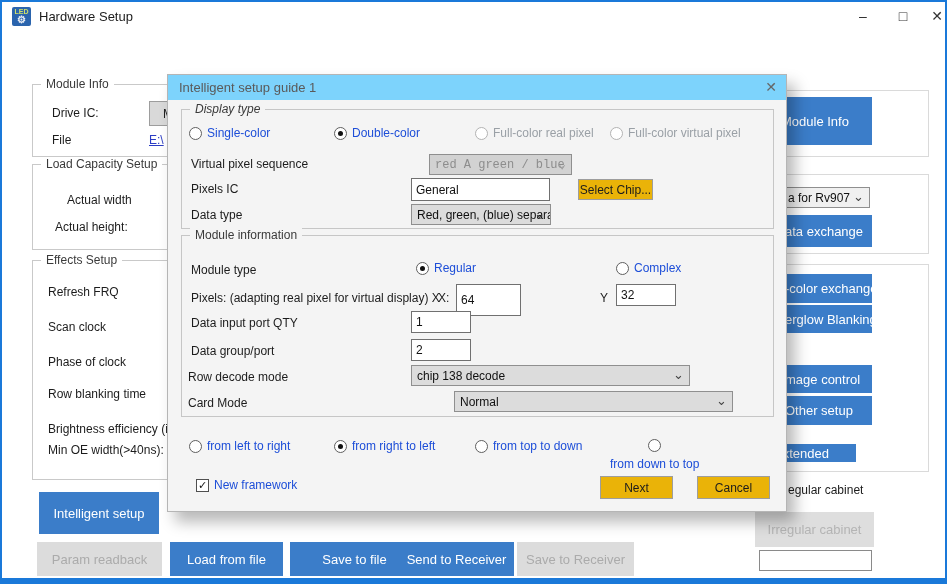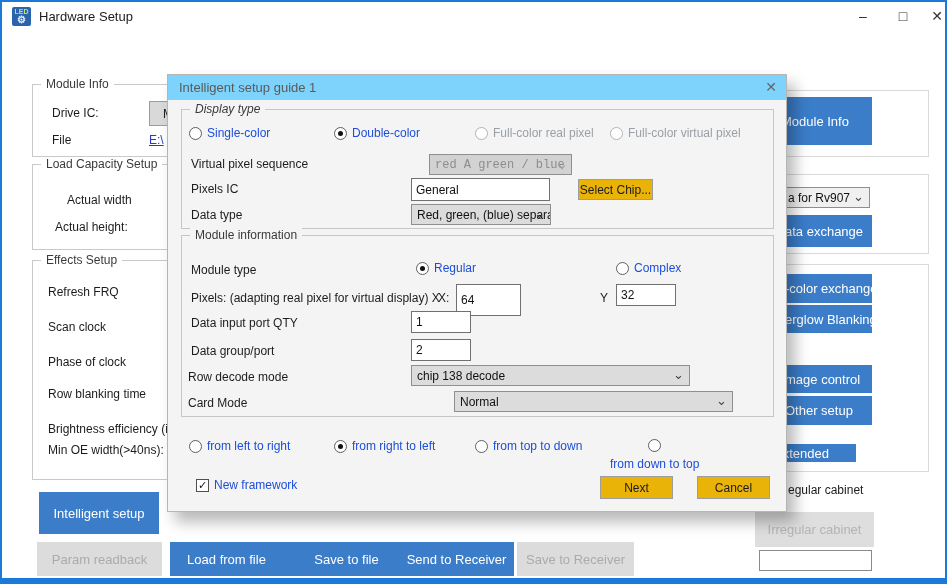--- a/index.html
+++ b/index.html
@@ -93,21 +93,21 @@
   <div class="lbl" style="left:46px; top:283px;">Refresh FRQ</div>
   <div class="lbl" style="left:46px; top:318px;">Scan clock</div>
   <div class="lbl" style="left:46px; top:353px;">Phase of clock</div>
   <div class="lbl" style="left:46px; top:385px;">Row blanking time</div>
   <div class="lbl" style="left:46px; top:420px;">Brightness efficiency (ind</div>
   <div class="lbl" style="left:46px; top:441px;">Min OE width(&gt;40ns):  3</div>
 
   <button class="btn-blue" style="left:37px; top:490px; width:120px; height:42px;">Intelligent setup</button>
   <button class="btn-gray" style="left:35px; top:540px; width:125px; height:34px;">Param readback</button>
   <button class="btn-blue" style="left:168px; top:540px; width:113px; height:34px;">Load from file</button>
-  <button class="btn-blue" style="left:280px; top:540px; width:129px; height:34px;">Save to file</button>
+  <button class="btn-blue" style="left:288px; top:540px; width:129px; height:34px;">Save to file</button>
   <button class="btn-blue" style="left:397px; top:540px; width:115px; height:34px;">Send to Receiver</button>
   <button class="btn-gray" style="left:515px; top:540px; width:117px; height:34px;">Save to Receiver</button>
 
   <div class="panel" style="left:758px; top:88px; width:169px; height:67px;"></div>
   <button class="btn-blue left-clip" style="left:750px; top:95px; width:120px; height:48px; padding-left:29px;">Module Info</button>
 
   <div class="panel" style="left:758px; top:172px; width:169px; height:80px;"></div>
   <div class="combo" style="left:748px; top:185px; width:120px; height:21px; background:#f0f0f0; padding-left:37px;">
     <span>a for Rv907</span>
     <span class="chev">⌄</span>

